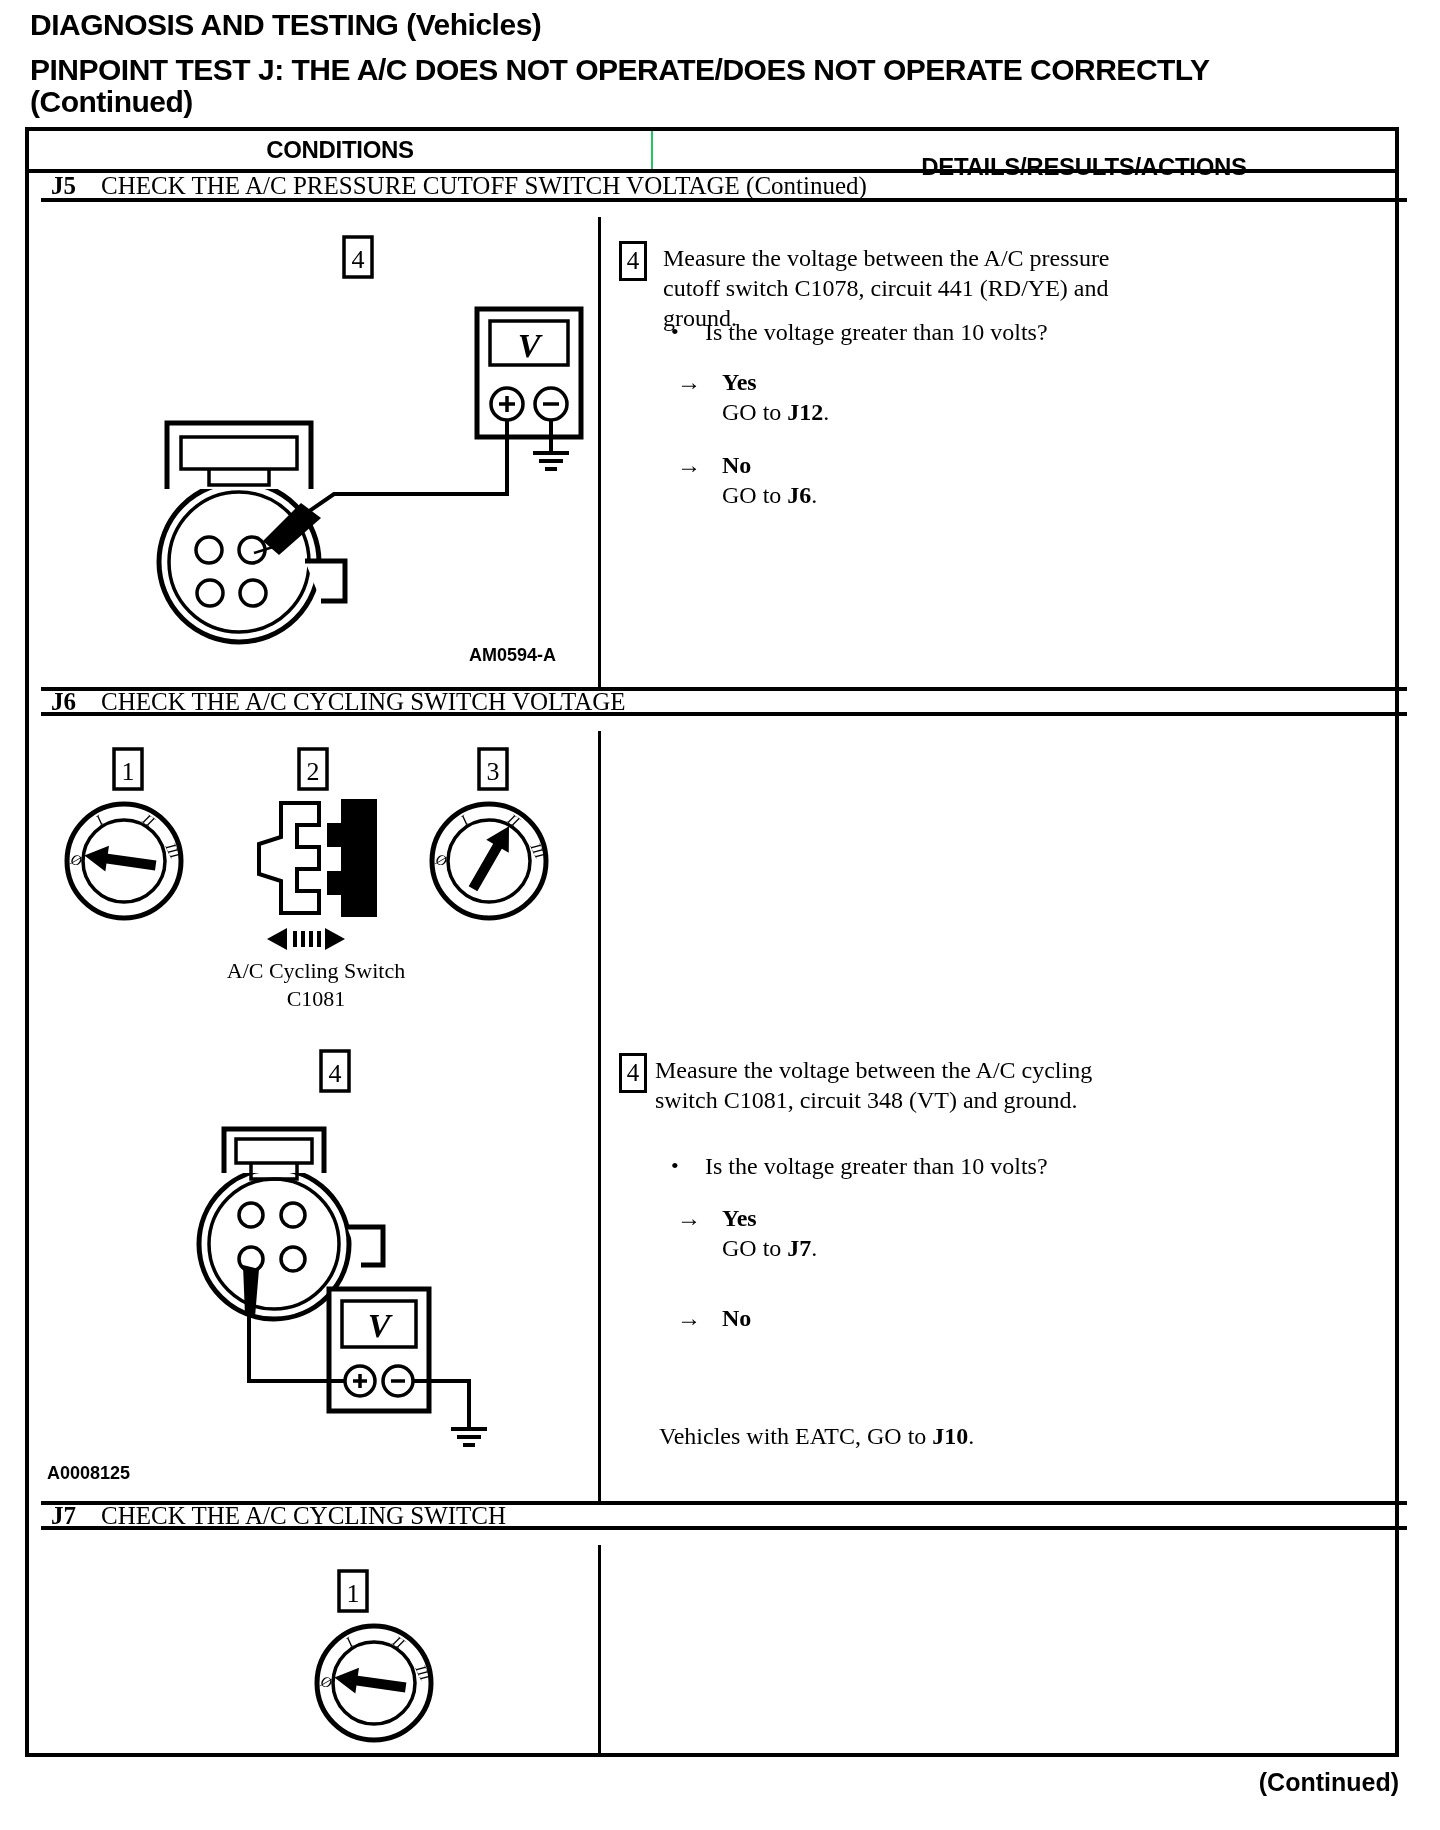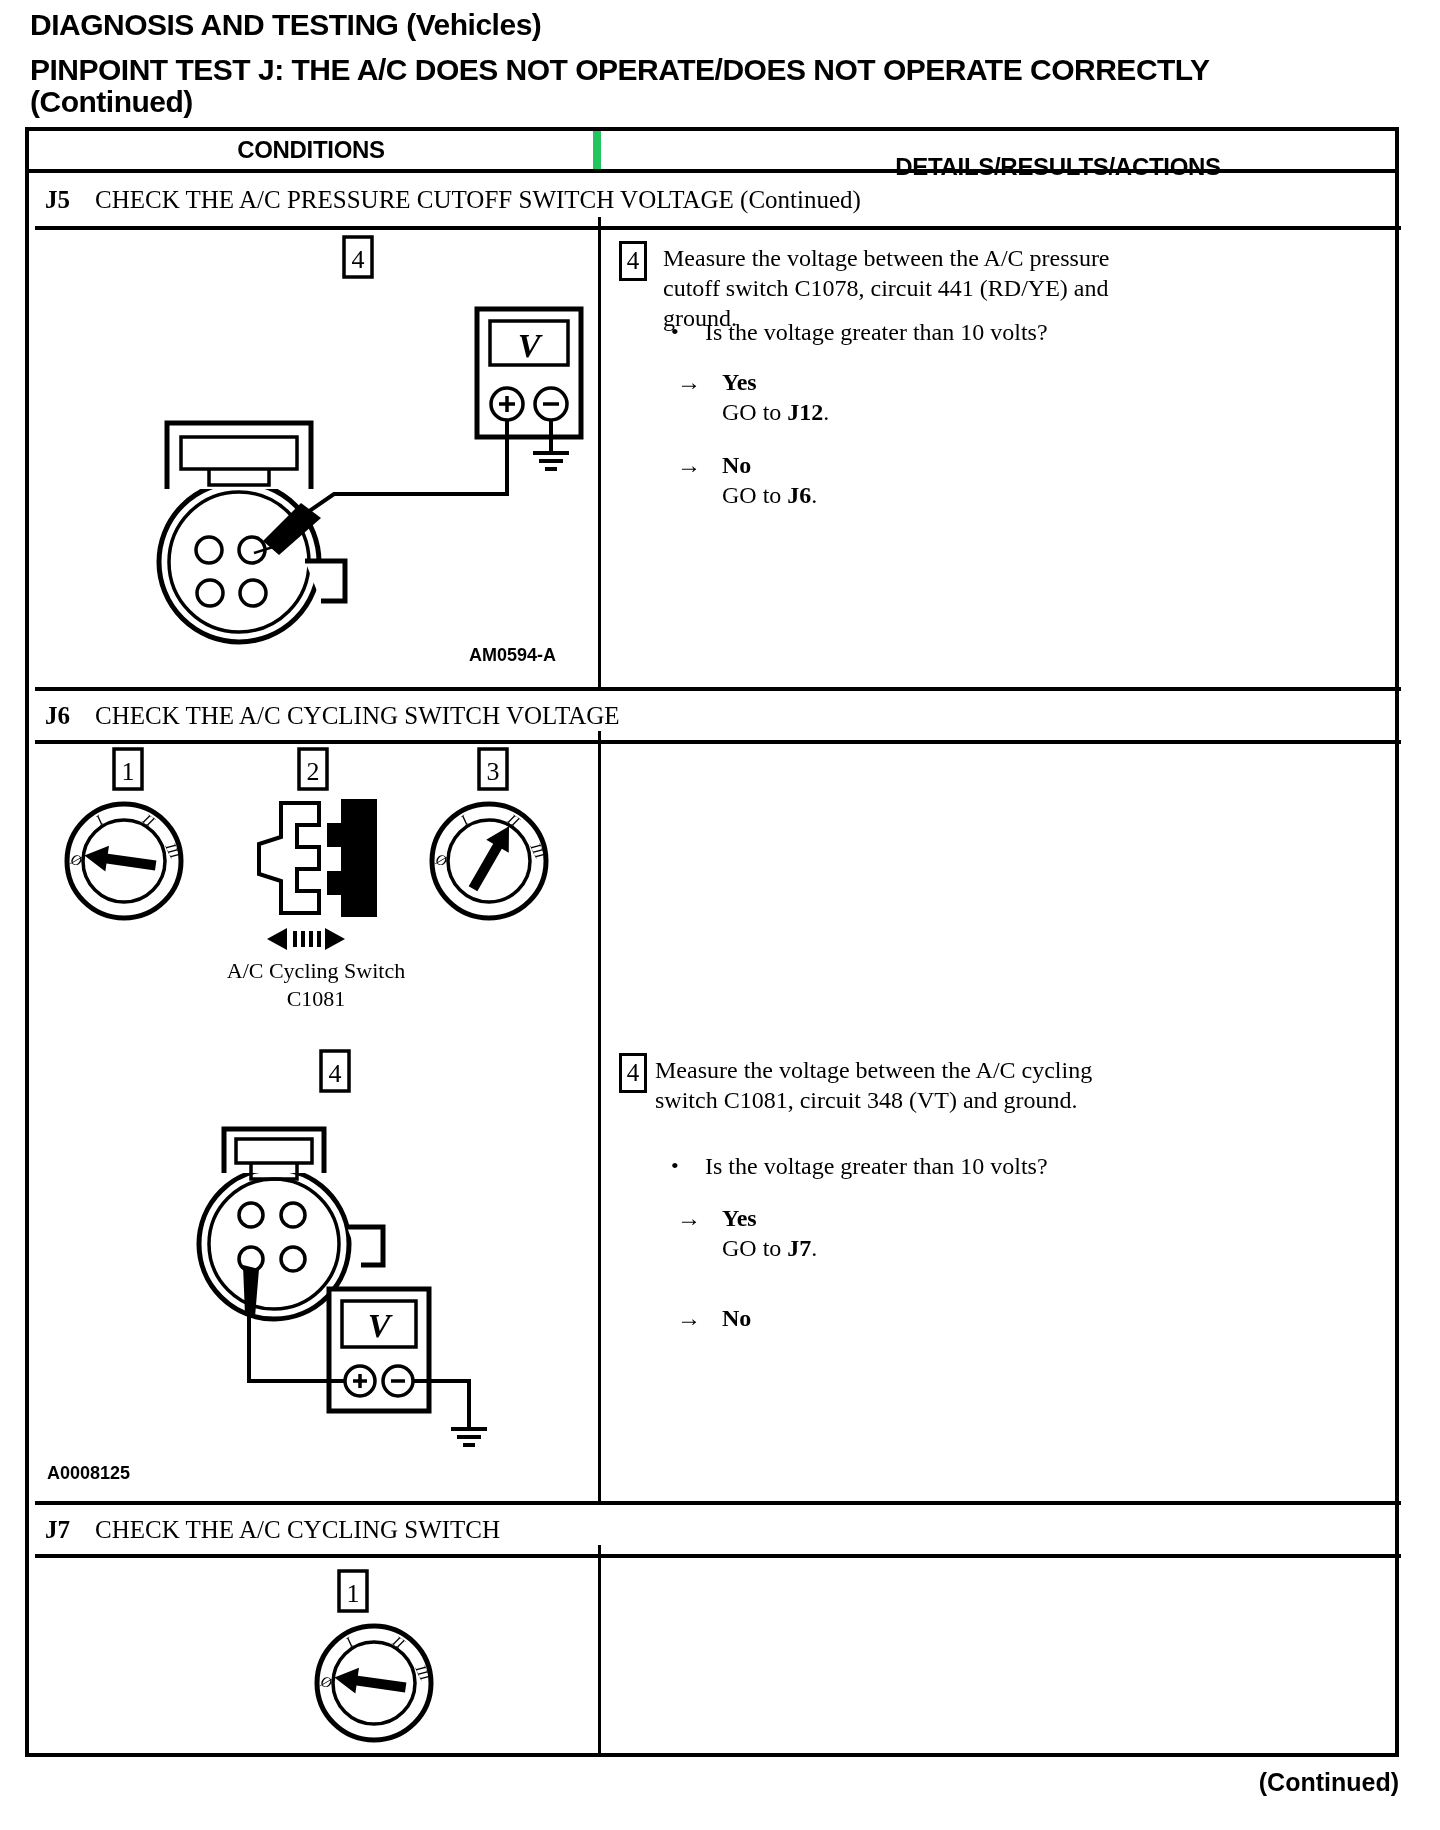--- a/index.html
+++ b/index.html
@@ -19,23 +19,23 @@
     font-size:30px; line-height:32px; letter-spacing:-0.5px;
   }
   .dtable {
     position:absolute; left:25px; top:127px; width:1374px; height:1630px;
     border:4px solid #000;
   }
   .thead { position:absolute; left:0; top:0; width:100%; height:42px;
     border-bottom:4px solid #000; display:flex; }
   .th { font-family:"Liberation Sans", sans-serif; font-weight:bold; font-size:24px;
     letter-spacing:-0.3px; display:flex; align-items:center; justify-content:center; }
-  .th-left { width:572px; border-right:8px solid #22c55e; }
+  .th-left { width:624px; border-right:2px solid #22c55e; }
   .th-right { flex:1; padding-left:120px;margin-top:34px; }
-  .band { position:absolute; left:6px; width:100%; height:57px;
+  .band { position:absolute; left:12px; width:100%; height:29px;
     border-bottom:4px solid #000; display:flex; align-items:center;
     font-size:25px; }
   .band-bt { border-top:4px solid #000; }
   .band-id { font-weight:bold; margin-left:10px; width:50px; flex:0 0 auto; }
   .row { position:absolute; left:0; width:100%; display:flex; }
   .cell-left { width:572px; border-right:3px solid #000; position:relative; }
   .cell-right { flex:1; position:relative; font-size:24px; line-height:30px; }
   .cell-right > div { position:absolute; }
   .callout {
     border:3px solid #000; width:28px; height:40px;
@@ -260,20 +260,21 @@
         <div class="q-text" style="left:104px;top:420px">Is the voltage greater than 10 volts?</div>
         <div class="ans-arrow" style="left:76px;top:472px">→</div>
         <div class="ans" style="left:121px;top:472px">
           <div class="ans-label">Yes</div>
           <div class="ans-action"><span>GO to </span><span class="bold">J7</span><span>.</span></div>
         </div>
         <div class="ans-arrow" style="left:76px;top:572px">→</div>
         <div class="ans" style="left:121px;top:572px;width:505px">
           <div class="ans-label">No</div>
         </div>
+        <div class="extra" style="left:58px;top:690px"><span>Vehicles with EATC, GO to </span><span class="bold">J10</span><span>.</span></div>
       </div>
     </div>
 
     <div class="band band-bt" style="top:1370px">
       <span class="band-id">J7</span>
       <span class="band-title">CHECK THE A/C CYCLING SWITCH</span>
     </div>
 
     <div class="row" style="top:1414px;height:208px">
       <div class="cell-left">

